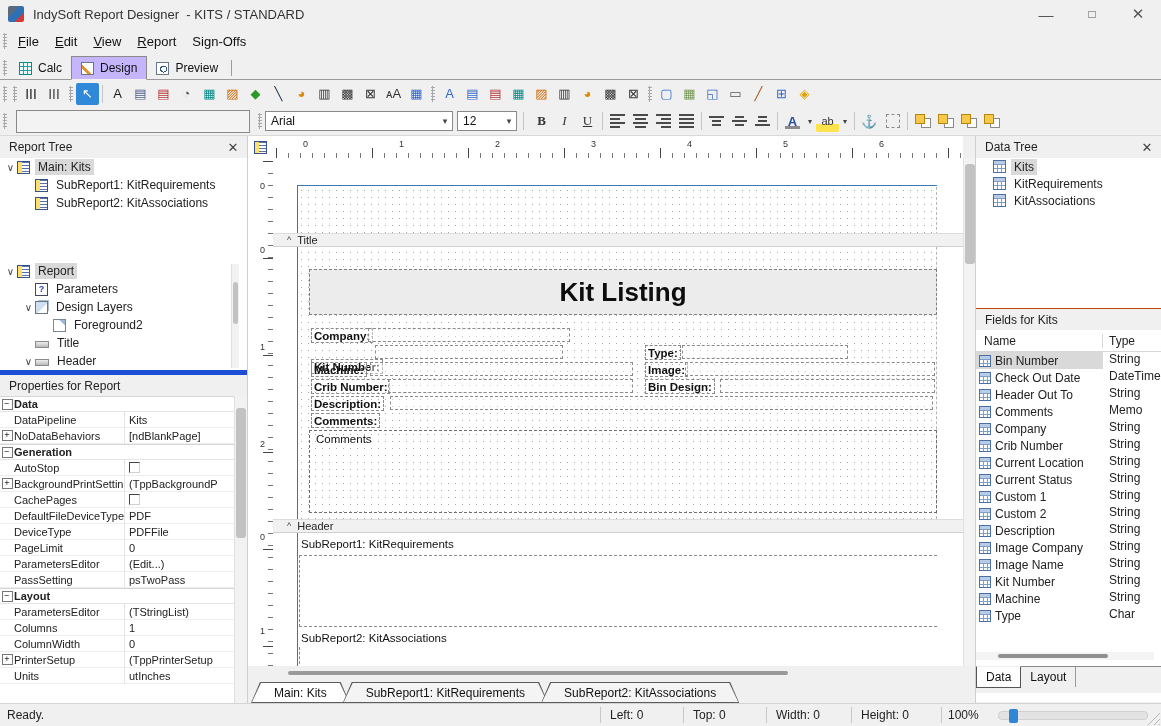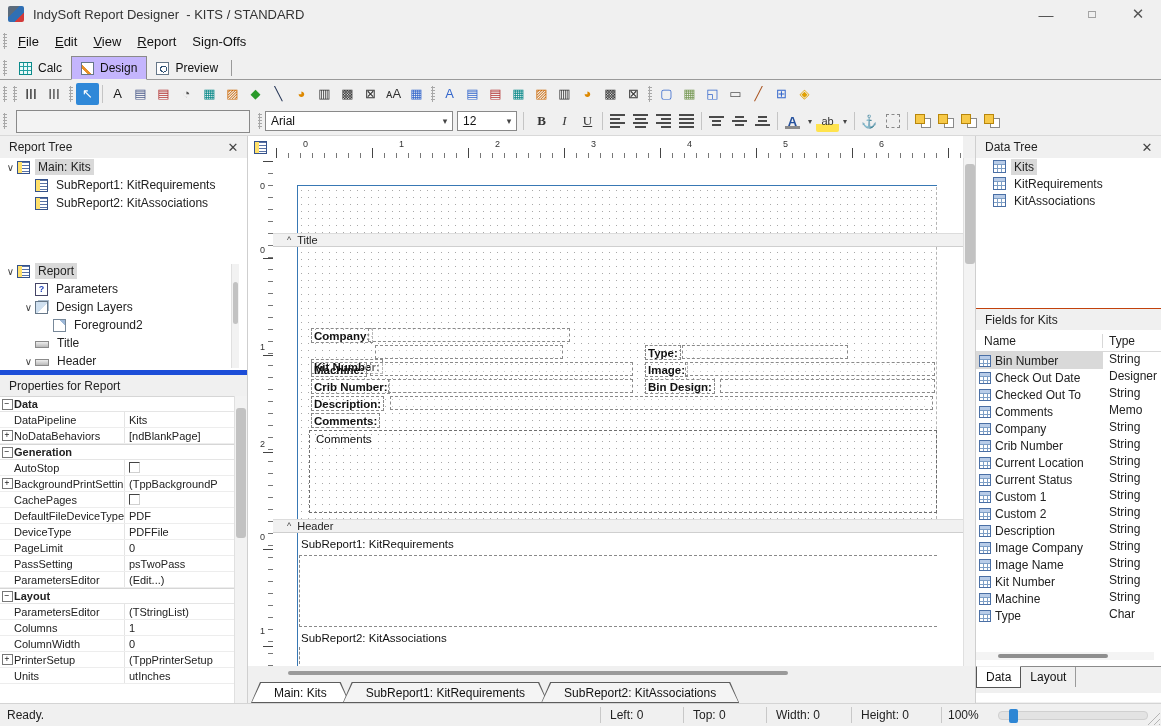--- a/index.html
+++ b/index.html
@@ -459,27 +459,27 @@
           <span class="k">DeviceType</span>
           <span class="v">PDFFile</span>
         </div>
         <div class="prow">
           <span class="gut"></span>
           <span class="k">PageLimit</span>
           <span class="v">0</span>
         </div>
         <div class="prow">
           <span class="gut"></span>
+          <span class="k">ParametersEditor</span>
+          <span class="v">(Edit...)</span>
+        </div>
+        <div class="prow">
+          <span class="gut"></span>
           <span class="k">PassSetting</span>
           <span class="v">psTwoPass</span>
-        </div>
-        <div class="prow">
-          <span class="gut"></span>
-          <span class="k">ParametersEditor</span>
-          <span class="v">(Edit...)</span>
         </div>
         <div class="prow sec">
           <span class="gut">
             <span class="pexp">−</span>
           </span>
           <span>Layout</span>
         </div>
         <div class="prow">
           <span class="gut"></span>
           <span class="k">ParametersEditor</span>
@@ -542,20 +542,23 @@
     <div class="dots" style="top:91px;height:270px"></div>
     <div class="blueTop"></div>
     <div class="blueLeft"></div>
     <div class="marginR"></div>
 
     <div class="bandbar" style="top:75px">
       <span class="caret">^</span>
       <span>Title</span>
     </div>
 
+    <div class="kitbox">
+      <span>Kit Listing</span>
+    </div>
 
     <div id="cRows">
         <div class="flabel" style="left: 38px; top: 170px;">Company:</div>
         <div class="fbox" style="left: 95px; top: 170px; width: 202px;"></div>
         <div class="flabel" style="left: 38px; top: 201px;">Kit Number:</div>
         <div class="fbox" style="left: 102px; top: 187px; width: 188px;"></div>
         <div class="flabel" style="left: 38px; top: 204px;">Machine:</div>
         <div class="fbox" style="left: 97px; top: 204px; width: 263px;"></div>
         <div class="flabel" style="left: 38px; top: 221px;">Crib Number:</div>
         <div class="fbox" style="left: 115px; top: 221px; width: 245px;"></div>
@@ -638,26 +641,26 @@
             <span class="ic ic-table"></span>
             <span>Bin Number</span>
           </span>
           <span class="c2">String</span>
         </div>
         <div class="frow">
           <span class="c1">
             <span class="ic ic-table"></span>
             <span>Check Out Date</span>
           </span>
-          <span class="c2">Designer</span>
-        </div>
-        <div class="frow">
-          <span class="c1">
-            <span class="ic ic-table"></span>
-            <span>Checked Out To</span>
+          <span class="c2">DateTime</span>
+        </div>
+        <div class="frow">
+          <span class="c1">
+            <span class="ic ic-table"></span>
+            <span>Header Out To</span>
           </span>
           <span class="c2">String</span>
         </div>
         <div class="frow">
           <span class="c1">
             <span class="ic ic-table"></span>
             <span>Comments</span>
           </span>
           <span class="c2">Memo</span>
         </div>

